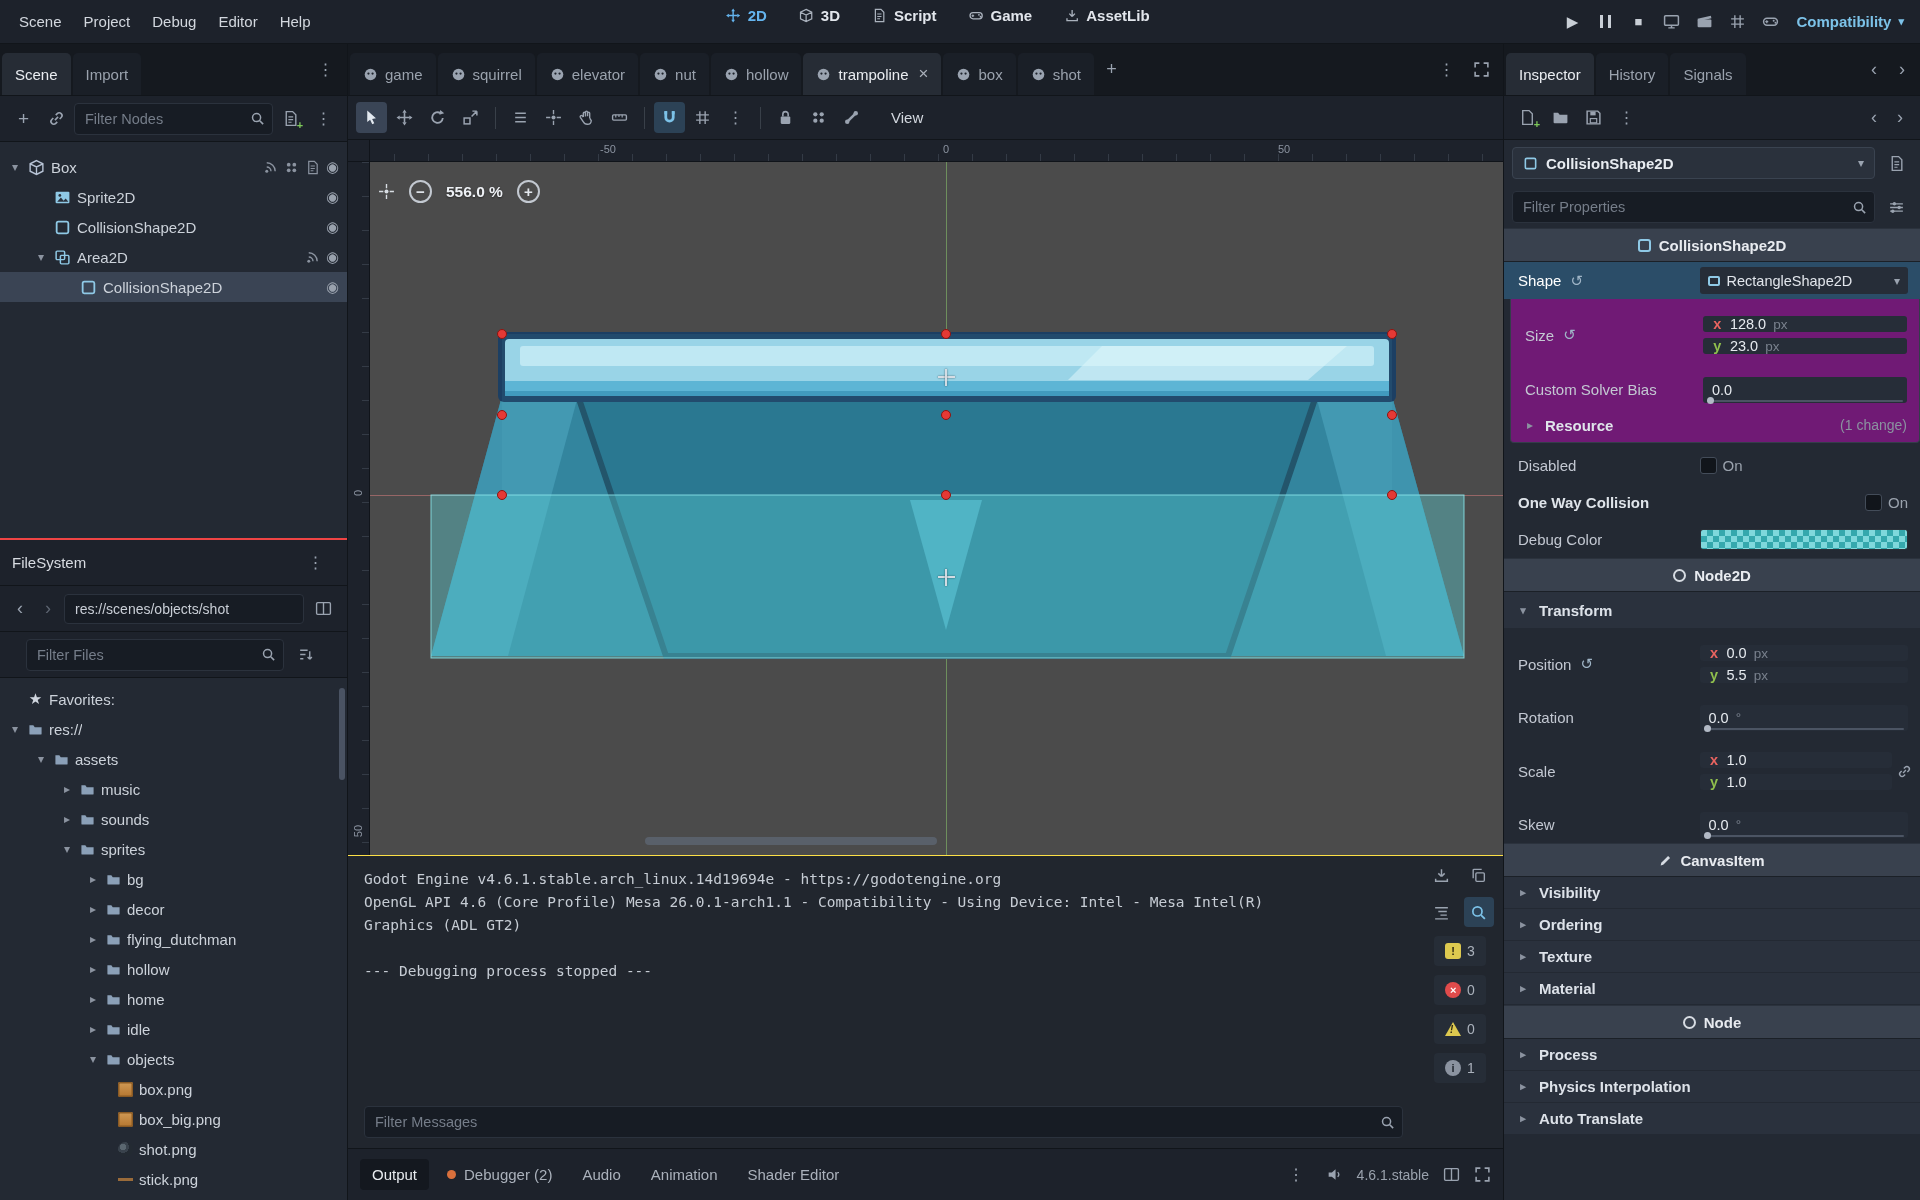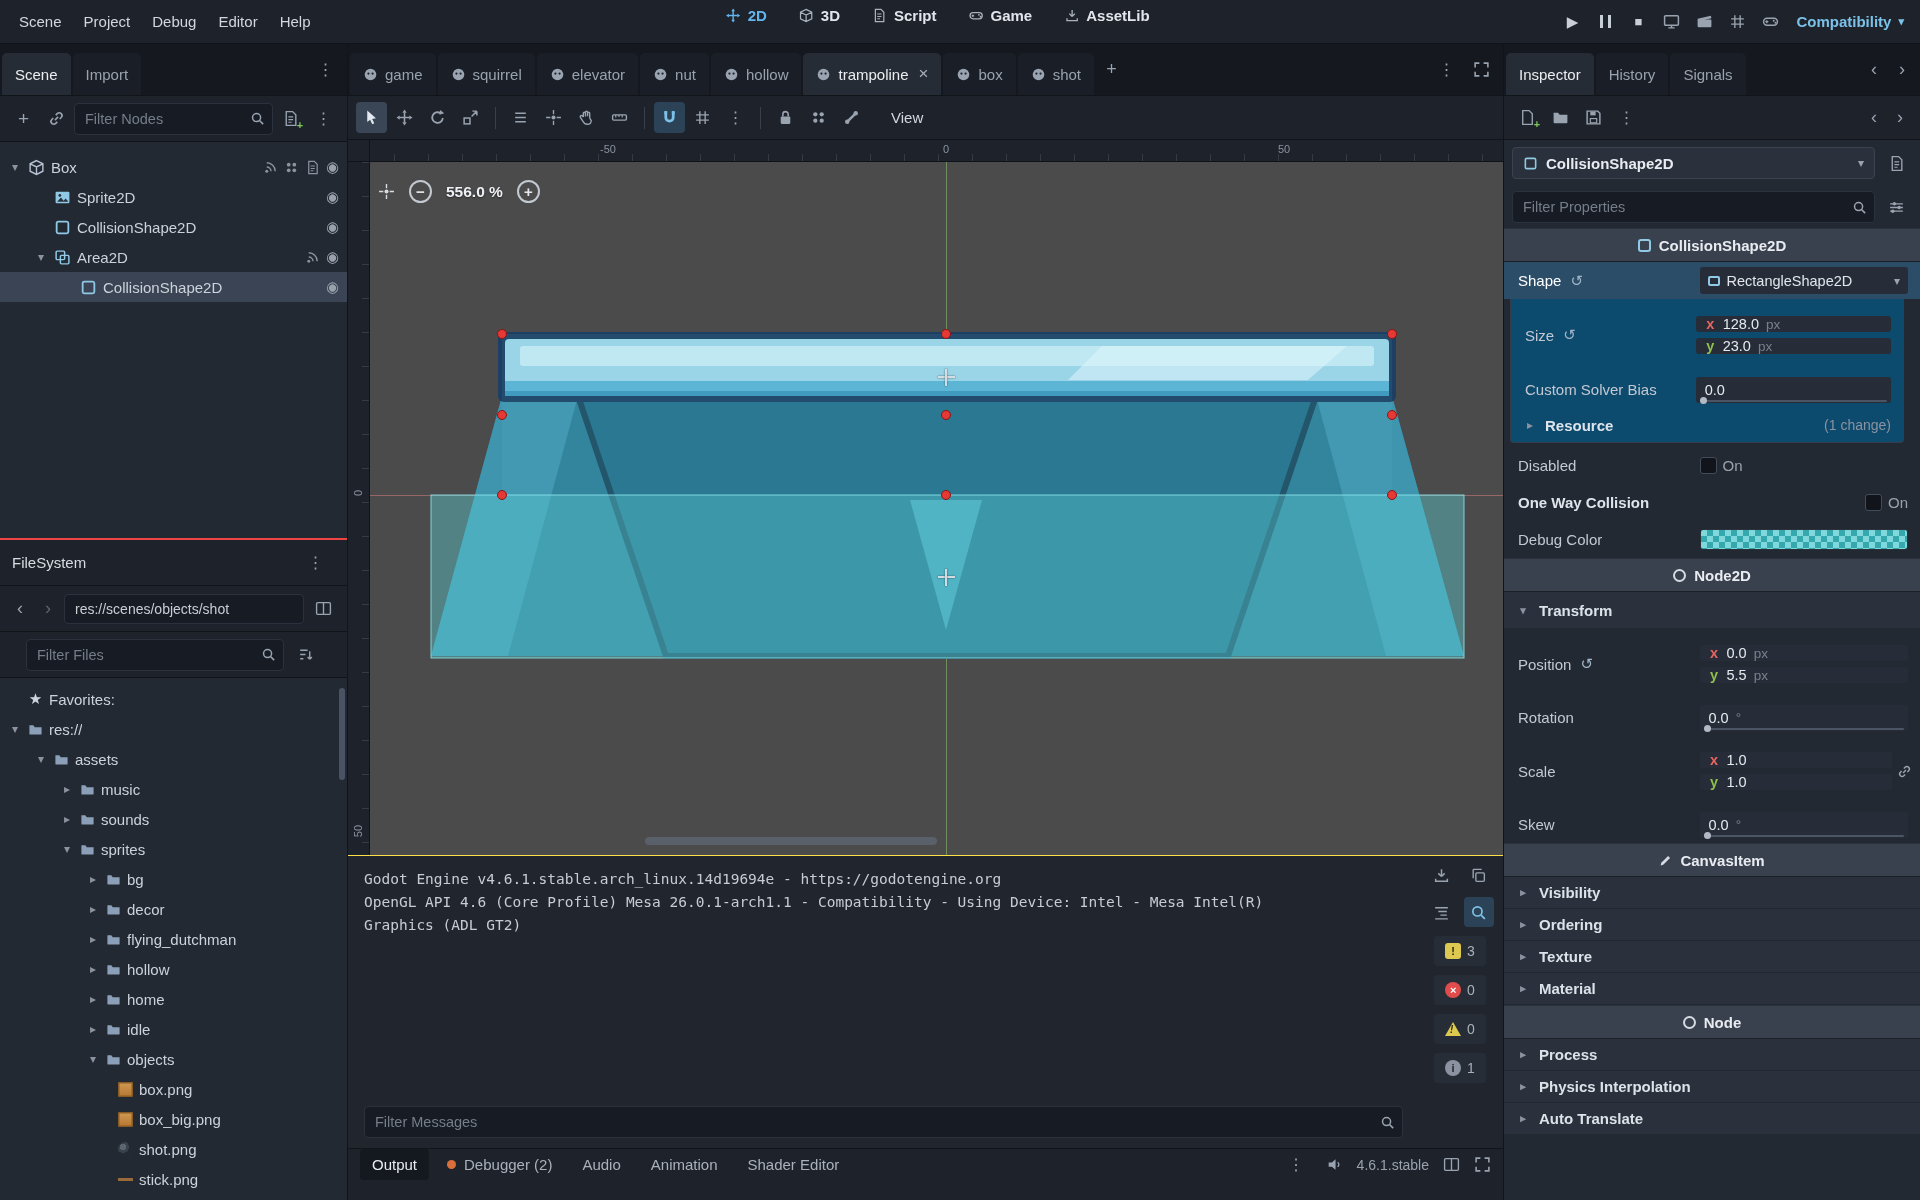--- a/index.html
+++ b/index.html
@@ -105,21 +105,21 @@
 .railbtn.on{background:#2c4256}.railbtn.on .ic{color:#7cc2e8}
 .badge{width:52px;height:30px;background:#262d37;border-radius:4px;display:flex;align-items:center;justify-content:center;gap:6px;margin-top:2px}
 .badge .cnt{font-size:14px;color:#aab1bb}
 .bic{width:16px;height:16px;border-radius:3px;display:flex;align-items:center;justify-content:center;font-size:11px;font-weight:bold}
 .bic.y{background:#ddc94f;color:#2a2410}
 .bic.r{background:#e04b4b;border-radius:50%;color:#fff}
 .bic.g{background:#8b93a0;border-radius:50%;color:#21262e}
 .bic.tri{width:0;height:0;background:none;border-left:8px solid transparent;border-right:8px solid transparent;border-bottom:14px solid #ddc94f;border-radius:0;position:relative}
 .bic.tri .tx{position:absolute;left:-3px;top:2px;color:#2a2410;font-size:10px;font-weight:bold}
 
-.bottom-bar{height:52px;flex:0 0 52px;background:#1d222b;border-top:1px solid #11151a;display:flex;align-items:flex-start;padding:0 12px;gap:6px}
+.bottom-bar{height:52px;flex:0 0 52px;background:#1d222b;border-top:1px solid #11151a;display:flex;align-items:center;padding:0 12px;gap:6px}
 .bbtn{font-size:15px;color:#aab1bb;padding:7px 12px;border-radius:4px;display:flex;align-items:center;gap:8px;white-space:nowrap}
 .bbtn.active{background:#14181f;color:#e8ebef}
 .dbgdot{width:9px;height:9px;border-radius:50%;background:#d9703c}
 .bb-right{margin-left:auto;display:flex;align-items:center;gap:14px;color:#8b93a0}
 .version{font-size:14px;color:#9aa2ad}
 
 .insp-toolbar{height:44px;flex:0 0 44px;background:#1d222b;display:flex;align-items:center;gap:2px;padding:0 8px;border-bottom:1px solid #11151a}
 .insp-node{height:46px;flex:0 0 46px;display:flex;align-items:center;gap:6px;padding:7px 8px;background:#232933}
 .nodesel{flex:1;height:32px;background:#2a313c;border:1px solid #3a4350;border-radius:4px;display:flex;align-items:center;gap:8px;padding:0 10px;min-width:0}
 .nodesel .nm{font-size:15px;font-weight:bold;color:#e8ecf1;overflow:hidden;white-space:nowrap;flex:1}
@@ -139,21 +139,21 @@
 .pfield.slider::after{content:"";position:absolute;left:4px;right:4px;bottom:1px;height:2px;background:#4b5463;border-radius:1px}
 .pfield.slider::before{content:"";position:absolute;left:4px;bottom:-1px;width:7px;height:7px;border-radius:50%;background:#b2bac6;z-index:1}
 .ax{width:11px;text-align:center;font-weight:bold;flex:0 0 11px}
 .ax.axx{color:#ea6460}.ax.axy{color:#8fbf4d}
 .unit{color:#79818d;font-size:13.5px}
 .veccol{flex:1;display:flex;flex-direction:column;gap:6px;padding:6px 0;min-width:0}
 .pselect{flex:1;height:27px;background:#262d38;border-radius:3px;display:flex;align-items:center;gap:7px;padding:0 8px;min-width:0}
 .pselect .shapeic{width:12px;height:10px;border:2px solid #8fc9e6;border-radius:2px;flex:0 0 12px}
 .pselect .tx{color:#e2e6ec;font-size:14.5px;overflow:hidden;white-space:nowrap;flex:1}
 .pselect .dd{color:#9aa3b0;font-size:12px}
-.subpanel{background:#0c4a6e;border:1px solid #343d4a;border-top:none;margin:0 16px 4px 6px;border-radius:0 0 4px 4px}
+.subpanel{background:#701a75;border:1px solid #343d4a;border-top:none;margin:0 0 4px 6px;border-radius:0 0 4px 4px}
 .resrow{display:flex;align-items:center;min-height:34px;padding:0 12px;gap:8px;color:#dfe3ea}
 .resrow .badge2{margin-left:auto;color:#8b93a0;font-size:14px}
 .cb{width:17px;height:17px;background:#11151b;border:1px solid #434c59;border-radius:3px;flex:0 0 17px}
 .onlbl{color:#9aa2ad}
 .swatch{flex:1;height:21px;border-radius:3px;border:1px solid #2a3038;background-image:linear-gradient(45deg,#35a8ad 25%,transparent 25%,transparent 75%,#35a8ad 75%),linear-gradient(45deg,#35a8ad 25%,#7fd8dc 25%,#7fd8dc 75%,#35a8ad 75%);background-size:12px 12px;background-position:0 0,6px 6px}
 .pgroup{height:32px;display:flex;align-items:center;gap:9px;padding:0 12px;background:#2a313d;border-bottom:1px solid #232933;color:#dde2e9;font-weight:bold}
 .pgroup .chev{font-size:11px}
 .pgroup.open{height:37px}
 .chainlink{position:absolute;right:-4px;color:#9aa3b0}
 .bold{font-weight:bold;color:#dfe4ea}
@@ -840,20 +840,21 @@
             </span>
         </div>
         <span class="hscroll"></span>
       </div>
 
       <div class="output">
         <div class="out-main">
           <div class="out-lines">
             <div class="out-line">Godot Engine v4.6.1.stable.arch_linux.14d19694e - https://godotengine.org</div>
             <div class="out-line">OpenGL API 4.6 (Core Profile) Mesa 26.0.1-arch1.1 - Compatibility - Using Device: Intel - Mesa Intel(R) Graphics (ADL GT2)</div>
+            <div class="out-line gap">--- Debugging process stopped ---</div>
           </div>
           <div class="out-filter">
             <div class="sbox">
               <input type="text" placeholder="Filter Messages" style="">
               <svg class="ic sm">
                   <use href="#i-search"></use>
                 </svg>
             </div>
           </div>
         </div>

